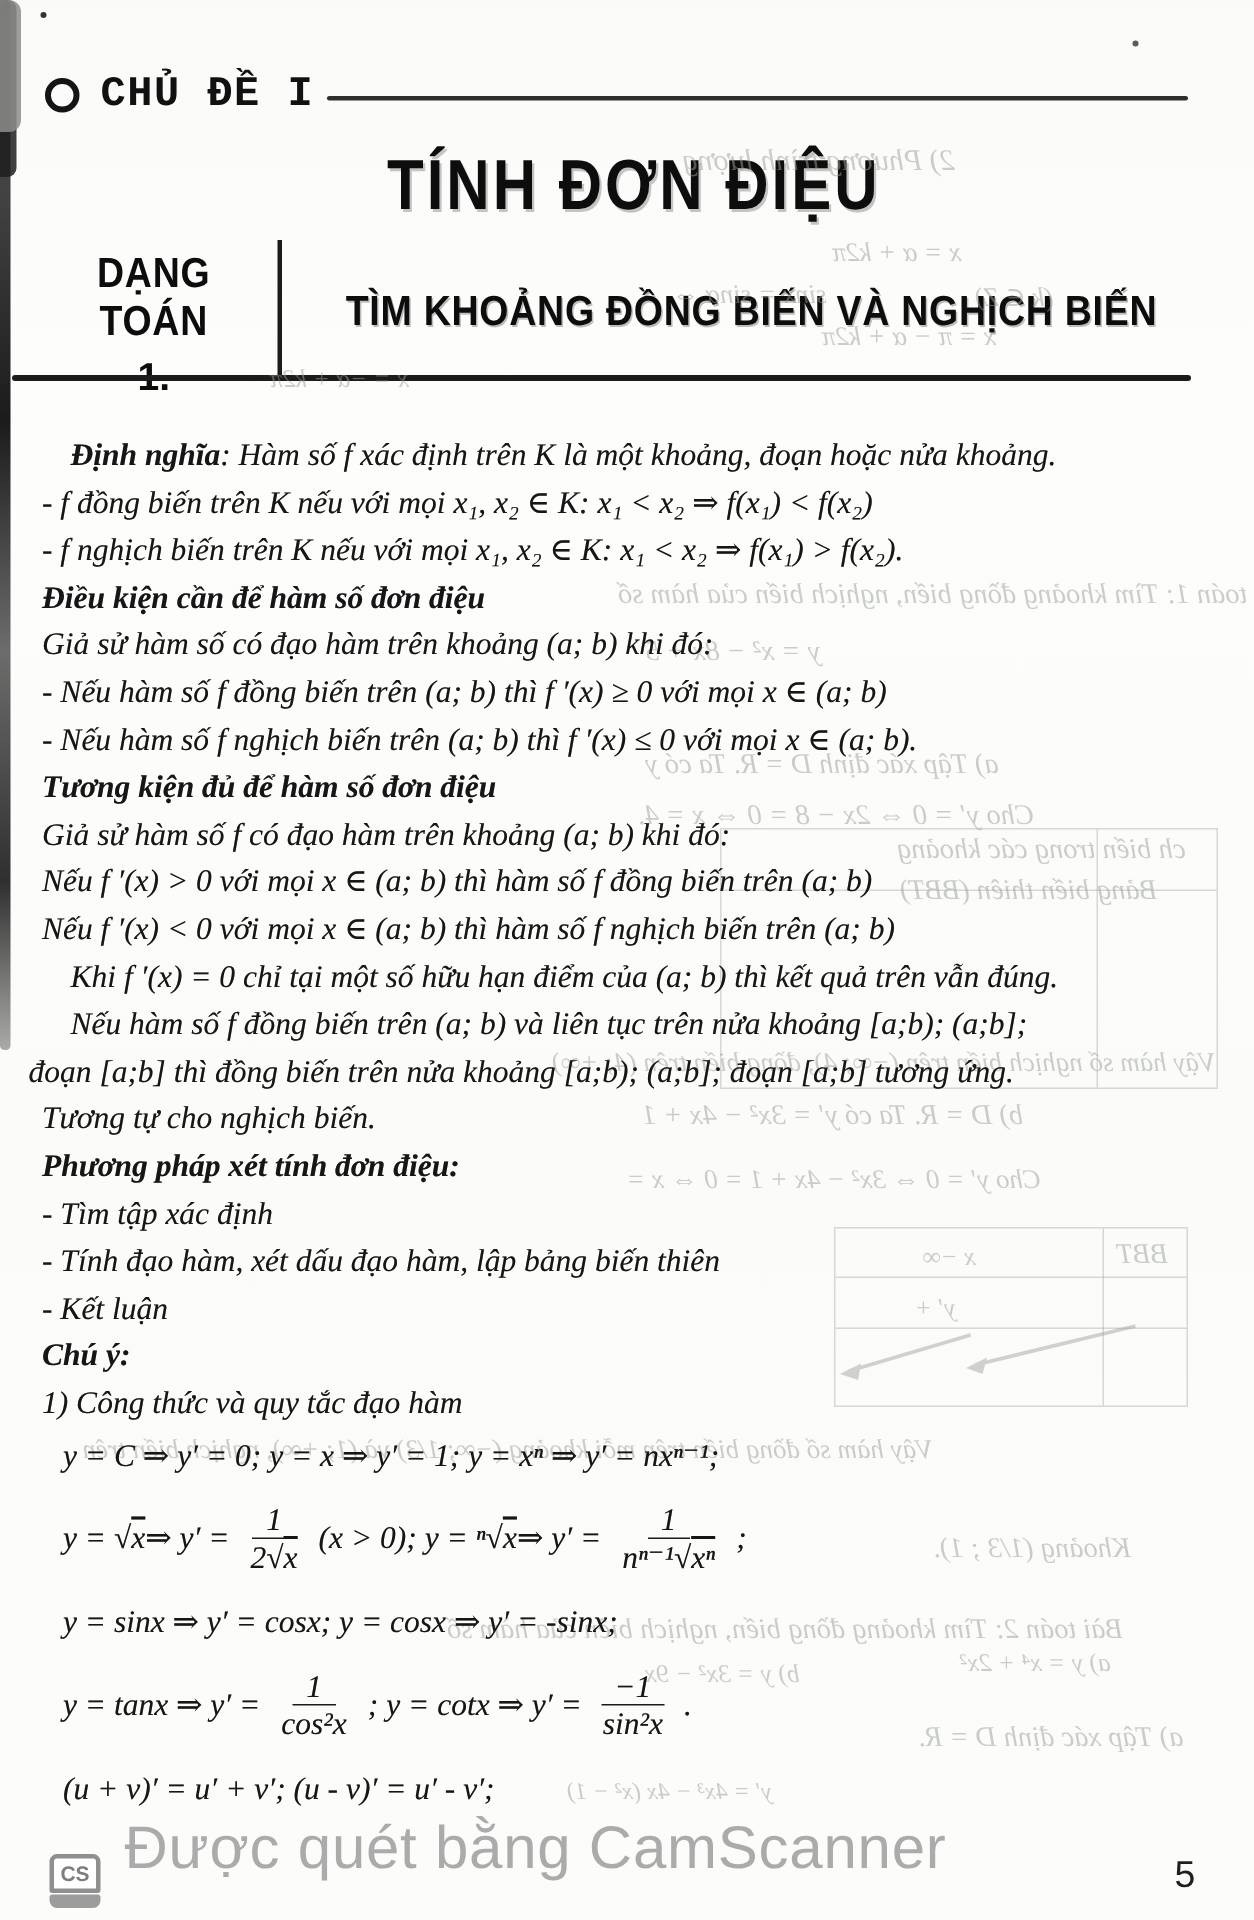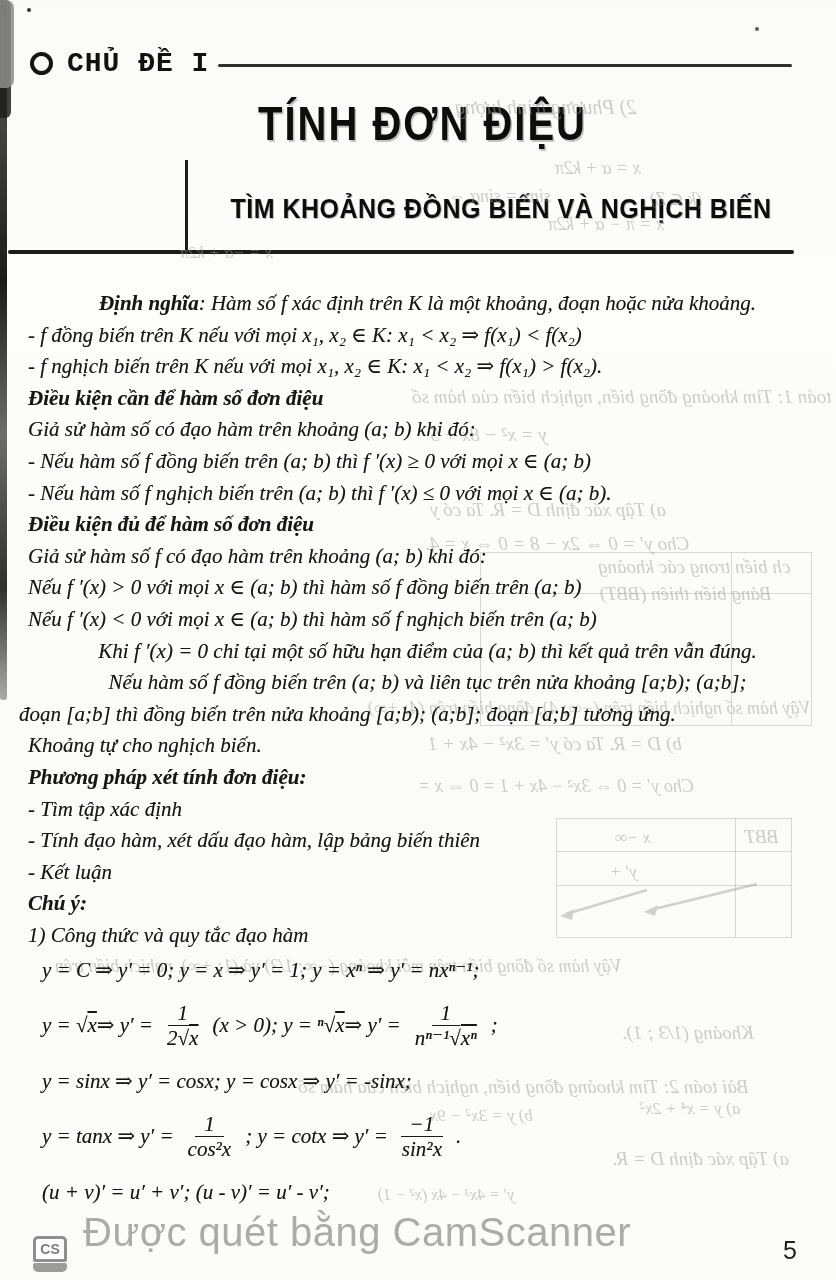--- a/index.html
+++ b/index.html
@@ -39,21 +39,21 @@
       font-family:"Liberation Sans","DejaVu Sans",sans-serif;font-weight:800;font-size:25px;color:#0d0d0d;
       transform:scaleY(1.12);transform-origin:top center;letter-spacing:0.5px;white-space:nowrap;
       text-shadow:1px 1px 0 rgba(0,0,0,.25);}
   .dang-rule{position:absolute;left:8px;top:250px;width:786px;height:3.5px;background:#1c1c1c;border-radius:2px;}
 
   
   .body-text{position:absolute;left:28px;top:288px;width:780px;z-index:2;color:#161616;}
   .line{font-style:italic;font-size:21px;line-height:31.6px;height:31.6px;white-space:nowrap;
         text-shadow:0 0 .4px rgba(0,0,0,.4);}
   .line.b, .line .b{font-weight:bold;}
-  .line.ind{text-indent:19px;text-align:center;}
+  .line.ind{text-indent:19px;}
   .line.hang{margin-left:-9px;}
   .line.fm{height:38px;display:flex;align-items:center;padding-left:14px;}
   .line.fm.tall{height:73px;}
   .frac{display:inline-flex;flex-direction:column;align-items:center;margin:0 5px;line-height:1.08;}
   .frac .num{padding:0 9px 1px;border-bottom:1.8px solid #1a1a1a;text-align:center;}
   .frac .den{padding:1px 9px 0;text-align:left;}
   .ov{text-decoration:overline;}
 
   
   .ghost-layer{position:absolute;inset:0;z-index:1;}
@@ -131,40 +131,44 @@
   <div class="speck s2"></div>
 
   <div class="topic-row">
     <span class="topic-ring"></span>
     <span class="topic-label">CHỦ ĐỀ I</span>
   </div>
   <div class="topic-rule"></div>
 
   <div class="chapter-title">TÍNH ĐƠN ĐIỆU</div>
 
+  <div class="dang-label">
+    <div class="dang-l1">DẠNG TOÁN</div>
+    <div class="dang-l2">1.</div>
+  </div>
   <div class="dang-divider"></div>
   <div class="dang-heading">TÌM KHOẢNG ĐỒNG BIẾN VÀ NGHỊCH BIẾN</div>
   <div class="dang-rule"></div>
 
   <div class="body-text">
       <div class="line ind"><span class="b">Định nghĩa</span><span>: Hàm số f xác định trên K là một khoảng, đoạn hoặc nửa khoảng.</span></div>
       <div class="line"><span>- f đồng biến trên K nếu với mọi x₁, x₂ ∈ K: x₁ &lt; x₂ ⇒ f(x₁) &lt; f(x₂)</span></div>
       <div class="line"><span>- f nghịch biến trên K nếu với mọi x₁, x₂ ∈ K: x₁ &lt; x₂ ⇒ f(x₁) &gt; f(x₂).</span></div>
       <div class="line b"><span>Điều kiện cần để hàm số đơn điệu</span></div>
       <div class="line"><span>Giả sử hàm số có đạo hàm trên khoảng (a; b) khi đó:</span></div>
       <div class="line"><span>- Nếu hàm số f đồng biến trên (a; b) thì f ′(x) ≥ 0 với mọi x ∈ (a; b)</span></div>
       <div class="line"><span>- Nếu hàm số f nghịch biến trên (a; b) thì f ′(x) ≤ 0 với mọi x ∈ (a; b).</span></div>
-      <div class="line b"><span>Điều kiện đủ để hàm số đơn điệu</span></div>
+      <div class="line b"><span>Tương kiện đủ để hàm số đơn điệu</span></div>
       <div class="line"><span>Giả sử hàm số f có đạo hàm trên khoảng (a; b) khi đó:</span></div>
       <div class="line"><span>Nếu f ′(x) &gt; 0 với mọi x ∈ (a; b) thì hàm số f đồng biến trên (a; b)</span></div>
       <div class="line"><span>Nếu f ′(x) &lt; 0 với mọi x ∈ (a; b) thì hàm số f nghịch biến trên (a; b)</span></div>
       <div class="line ind"><span>Khi f ′(x) = 0 chỉ tại một số hữu hạn điểm của (a; b) thì kết quả trên vẫn đúng.</span></div>
       <div class="line ind"><span>Nếu hàm số f đồng biến trên (a; b) và liên tục trên nửa khoảng [a;b); (a;b];</span></div>
       <div class="line hang"><span>đoạn [a;b] thì đồng biến trên nửa khoảng [a;b); (a;b]; đoạn [a;b] tương ứng.</span></div>
-      <div class="line"><span>Khoảng tự cho nghịch biến.</span></div>
+      <div class="line"><span>Tương tự cho nghịch biến.</span></div>
       <div class="line b"><span>Phương pháp xét tính đơn điệu:</span></div>
       <div class="line"><span>- Tìm tập xác định</span></div>
       <div class="line"><span>- Tính đạo hàm, xét dấu đạo hàm, lập bảng biến thiên</span></div>
       <div class="line"><span>- Kết luận</span></div>
       <div class="line b"><span>Chú ý:</span></div>
       <div class="line"><span>1) Công thức và quy tắc đạo hàm</span></div>
       <div class="line fm">
         <span>y = C ⇒ y′ = 0; y = x ⇒ y′ = 1; y = xⁿ ⇒ y′ = nxⁿ⁻¹;</span>
       </div>
       <div class="line fm tall">

